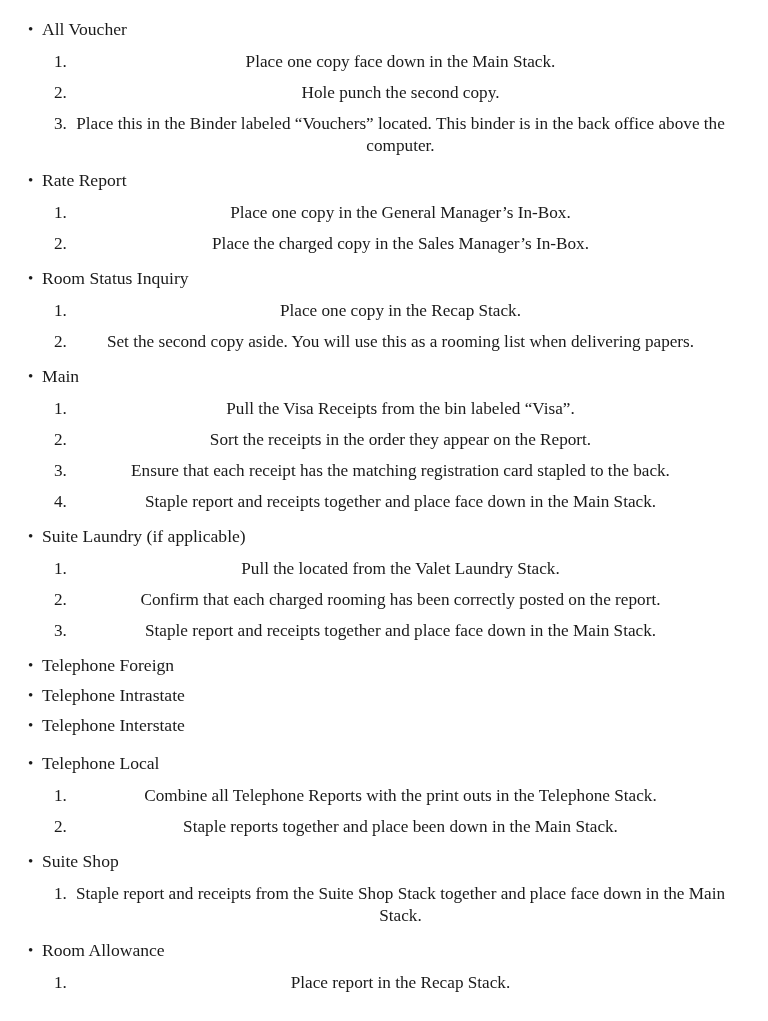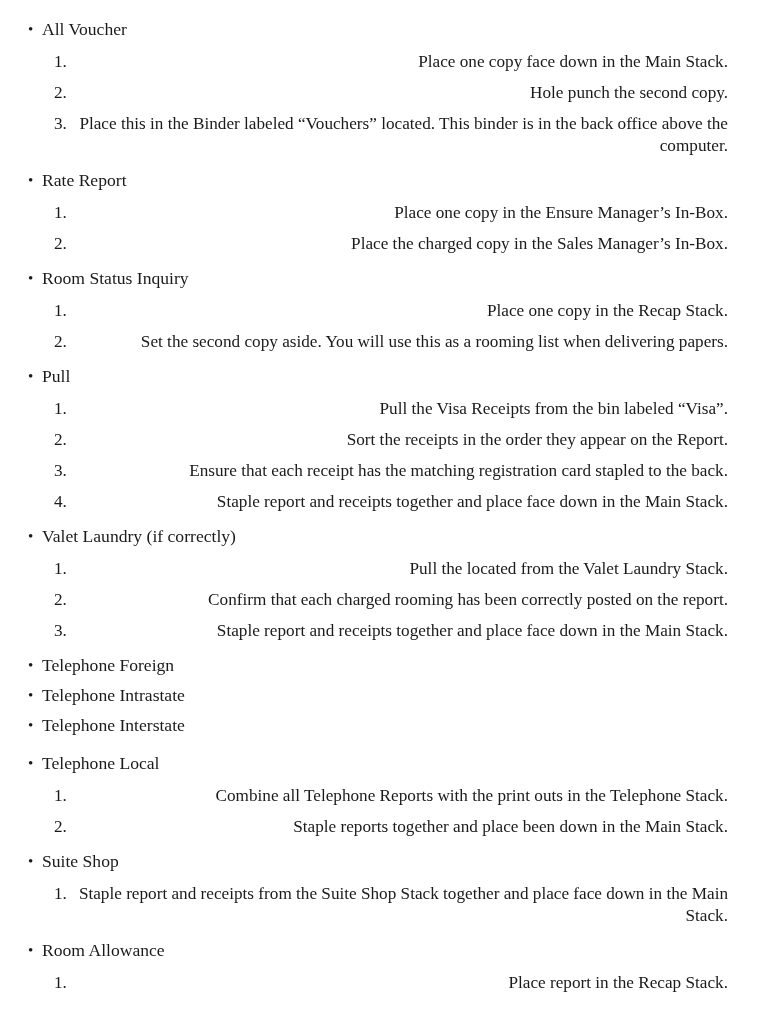--- a/index.html
+++ b/index.html
@@ -66,21 +66,21 @@
     margin-top: 7px;
   }
   .num-mark {
     width: 19px;
     flex: 0 0 19px;
     text-align: left;
   }
   .num-text {
     flex: 1 1 auto;
     padding-right: 40px;
-    text-align: right;
+    text-align: center;
   }
   .group + .group {
     margin-top: 8px;
   }
   .group.tight + .group.tight {
     margin-top: 0;
   }
   .group.no-items .bullet-row {
     line-height: 30px;
   }
@@ -111,21 +111,21 @@
         </div>
       </div>
       <div class="group">
         <div class="bullet-row">
           <span class="bullet-mark">•</span>
           <span class="bullet-text">Rate Report</span>
         </div>
         <div class="ol-list">
           <div class="num-row">
             <span class="num-mark">1.</span>
-            <span class="num-text">Place one copy in the Ensure Manager’s In-Box.</span>
+            <span class="num-text">Place one copy in the General Manager’s In-Box.</span>
           </div>
           <div class="num-row">
             <span class="num-mark">2.</span>
             <span class="num-text">Place the charged copy in the Sales Manager’s In-Box.</span>
           </div>
         </div>
       </div>
       <div class="group">
         <div class="bullet-row">
           <span class="bullet-mark">•</span>
@@ -138,21 +138,21 @@
           </div>
           <div class="num-row">
             <span class="num-mark">2.</span>
             <span class="num-text">Set the second copy aside.  You will use this as a rooming list when delivering papers.</span>
           </div>
         </div>
       </div>
       <div class="group">
         <div class="bullet-row">
           <span class="bullet-mark">•</span>
-          <span class="bullet-text">Pull</span>
+          <span class="bullet-text">Main</span>
         </div>
         <div class="ol-list">
           <div class="num-row">
             <span class="num-mark">1.</span>
             <span class="num-text">Pull the Visa Receipts from the bin labeled “Visa”.</span>
           </div>
           <div class="num-row">
             <span class="num-mark">2.</span>
             <span class="num-text">Sort the receipts in the order they appear on the Report.</span>
           </div>
@@ -162,21 +162,21 @@
           </div>
           <div class="num-row">
             <span class="num-mark">4.</span>
             <span class="num-text">Staple report and receipts together and place face down in the Main Stack.</span>
           </div>
         </div>
       </div>
       <div class="group">
         <div class="bullet-row">
           <span class="bullet-mark">•</span>
-          <span class="bullet-text">Valet Laundry (if correctly)</span>
+          <span class="bullet-text">Suite Laundry (if applicable)</span>
         </div>
         <div class="ol-list">
           <div class="num-row">
             <span class="num-mark">1.</span>
             <span class="num-text">Pull the located from the Valet Laundry Stack.</span>
           </div>
           <div class="num-row">
             <span class="num-mark">2.</span>
             <span class="num-text">Confirm that each charged rooming has been correctly posted on the report.</span>
           </div>

